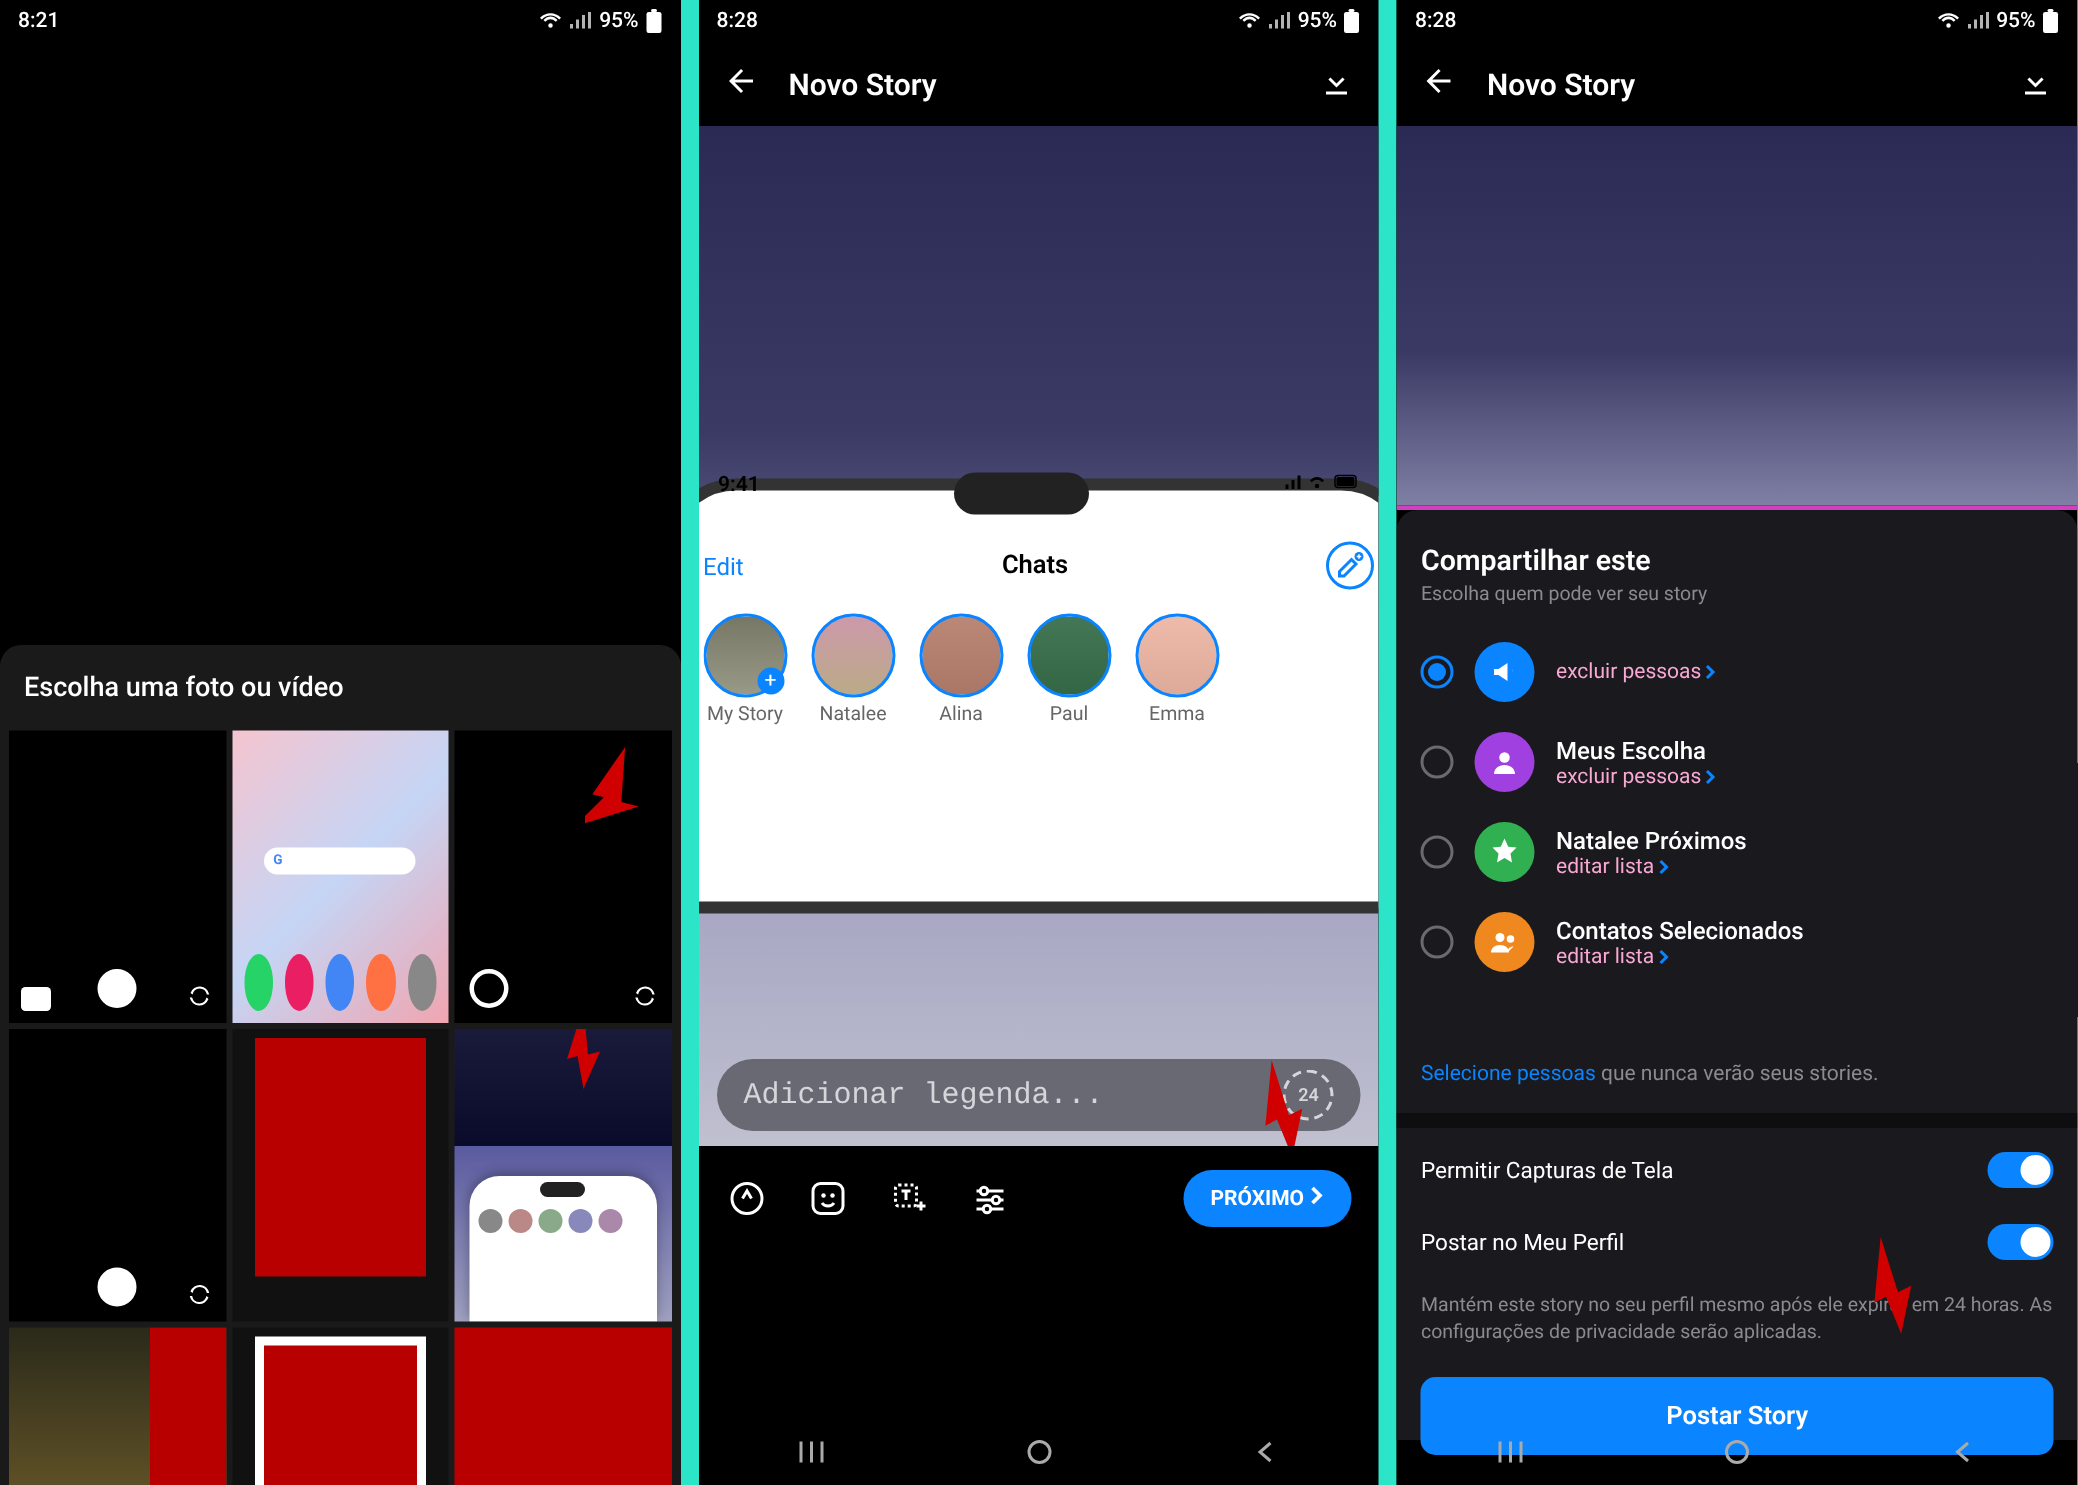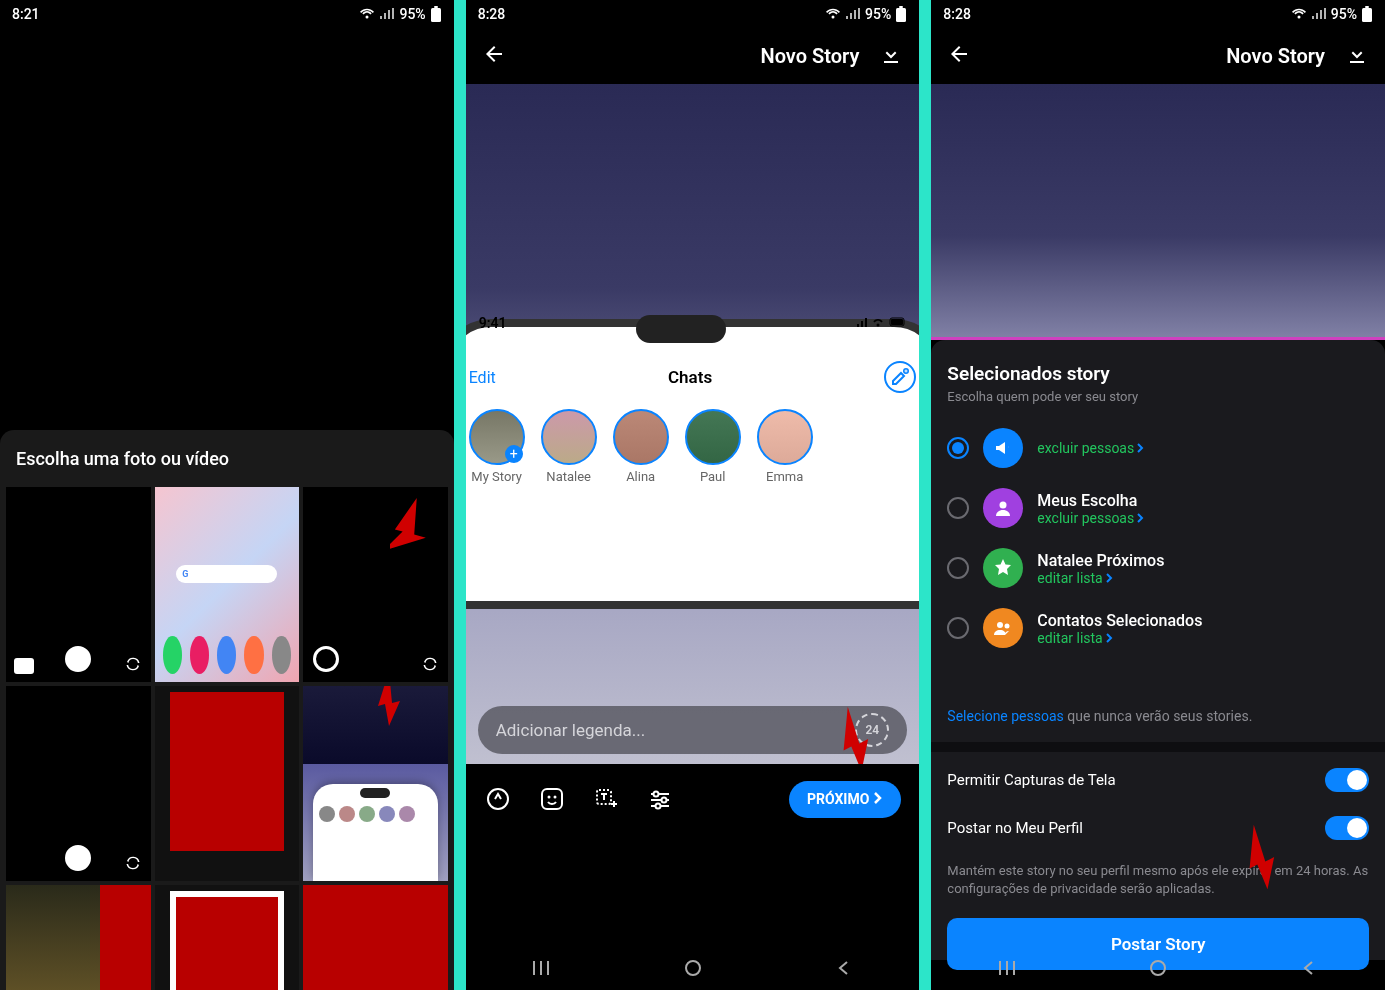--- a/index.html
+++ b/index.html
@@ -120,21 +120,21 @@
     
     
     .header {
       height: 56px;
       display: flex;
       align-items: center;
       padding: 0 16px;
       color: #fff;
       gap: 20px;
     }
-    .header-title { font-size: 20px; font-weight: 600; flex: 1; text-align: right; }
+    .header-title { font-size: 20px; font-weight: 600; flex: 1; }
     .story-preview {
       height: 680px;
       background: linear-gradient(180deg, #2a2a55 0%, #3a3a65 30%, #a0a0c0 70%, #c0c0d0 100%);
       position: relative;
       overflow: hidden;
     }
     .mock-phone {
       position: absolute;
       bottom: 155px;
       left: -25px;
@@ -200,21 +200,21 @@
       left: 12px;
       right: 12px;
       height: 48px;
       background: rgba(90,90,100,0.85);
       border-radius: 26px;
       display: flex;
       align-items: center;
       padding: 0 18px;
       gap: 12px;
     }
-    .caption-input { flex: 1; color: #d5d5da; font-size: 17px; }
+    .caption-input { flex: 1; color: #d5d5da; font-size: 20px; font-family: Liberation Mono, monospace; }
     .badge-24 {
       width: 34px;
       height: 34px;
       border: 2px dashed #d5d5da;
       border-radius: 50%;
       display: flex;
       align-items: center;
       justify-content: center;
       color: #d5d5da;
       font-size: 12px;
@@ -296,21 +296,21 @@
       width: 40px;
       height: 40px;
       border-radius: 50%;
       display: flex;
       align-items: center;
       justify-content: center;
       color: #fff;
     }
     .opt-text { flex: 1; }
     .opt-label { color: #fff; font-size: 16px; font-weight: 500; }
-    .opt-action { color: #22c55e; font-size: 14px; display: flex; align-items: center; gap: 2px; }
+    .opt-action { color: #f9a8d4; font-size: 14px; display: flex; align-items: center; gap: 2px; }
     .select-people { padding: 6px 0 18px; font-size: 14px; margin-top: 44px; }
     .select-people-link { color: #0a84ff; }
     .select-people-rest { color: #8a8a90; }
     .divider { height: 10px; background: #0e0e11; margin: 0 -16px; }
     .setting-row {
       display: flex;
       justify-content: space-between;
       align-items: center;
       padding: 16px 0;
       color: #fff;
@@ -609,21 +609,21 @@
     <span><svg width="24" height="24" viewBox="0 0 24 24">
           <path d="M20 11H7.8l5.6-5.6L12 4l-8 8 8 8 1.4-1.4L7.8 13H20v-2z" fill="#fff"></path>
         </svg></span>
     <span class="header-title">Novo Story</span>
     <span><svg width="24" height="24" viewBox="0 0 24 24">
           <path d="M12 3v10.6l4-4L17.4 11 12 16.4 6.6 11 8 9.6l4 4V3h0zM5 19h14v2H5v-2z" fill="#fff"></path>
         </svg></span>
   </div>
   <div class="story-preview-small"></div>
   <div class="share-sheet">
-    <div class="share-title">Selecionados story</div>
+    <div class="share-title">Compartilhar este</div>
     <div class="share-sub">Escolha quem pode ver seu story</div>
 
     <div class="option-row">
       <span class="radio selected"></span>
       <span class="opt-icon" style="background:#0a84ff">
           <svg width="22" height="22" viewBox="0 0 22 22">
             <path d="M4 9v4h3l6 4V5L7 9H4zm12 2a3 3 0 000-2v2z" fill="#fff"></path>
           </svg>
         </span>
       <div class="opt-text">

